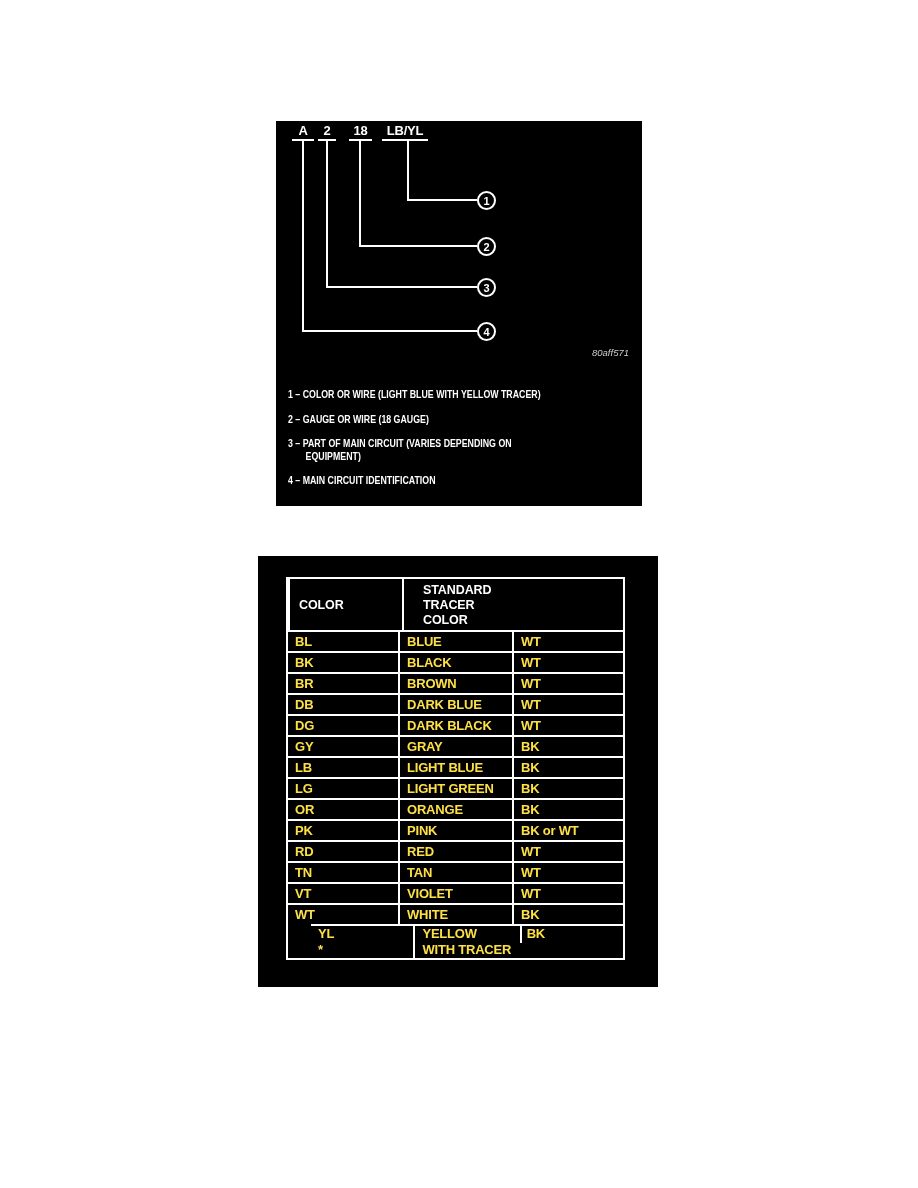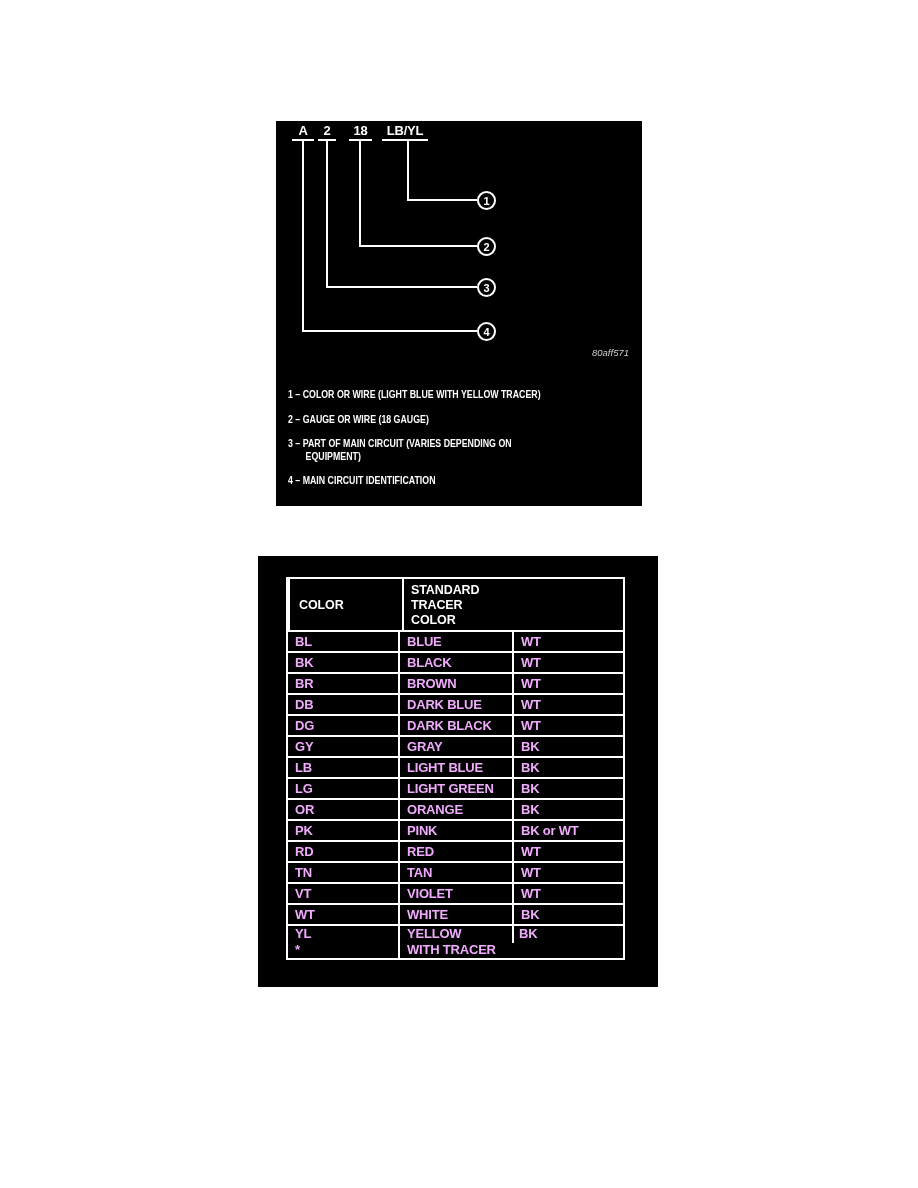--- a/index.html
+++ b/index.html
@@ -41,28 +41,28 @@
   .watermark{position:absolute;left:316px;top:226px;color:#cfcfcf;font-size:9.5px;
              letter-spacing:0;font-style:italic;}
 
   
   .tbl{position:absolute;left:28px;top:21px;width:339px;box-sizing:border-box;
        border:2px solid #fff;}
   .thead{display:flex;height:51px;box-sizing:border-box;}
   .th{box-sizing:border-box;color:#fff;font-size:12.5px;font-weight:bold;
       letter-spacing:-0.1px;}
   .thead .c1,.thead .c2{display:flex;align-items:center;padding-left:9px;}
-  .thead .c3{white-space:pre-line;line-height:15px;padding-top:4px;padding-left:7px;}
+  .thead .c3{white-space:pre-line;line-height:15px;padding-top:4px;padding-left:19px;}
   .trow{display:flex;height:21px;box-sizing:border-box;border-top:2px solid #fff;}
-  .td{box-sizing:border-box;color:#f0abfc;font-size:13px;font-weight:bold;
+  .td{box-sizing:border-box;color:#fde047;font-size:13px;font-weight:bold;
       line-height:19px;padding-left:7px;letter-spacing:-0.2px;white-space:nowrap;}
   .c1{width:110px;}
   .c2{width:114px;border-left:2px solid #fff;}
   .c3{width:111px;border-left:2px solid #fff;}
-  .trow.tall{height:34px;}
+  .trow.tall{height:34px;margin-left:23px;}
   .trow.tall .td{line-height:16px;padding-top:0;}
   .trow.tall .td span{display:block;}
   .trow.tall .c3{border-left:none;position:relative;}
   .partial-divider{position:absolute;left:0;top:0;width:2px;height:17px;background:#fff;}
 </style>
 </head>
 <body>
 
 <div class="page">
 

